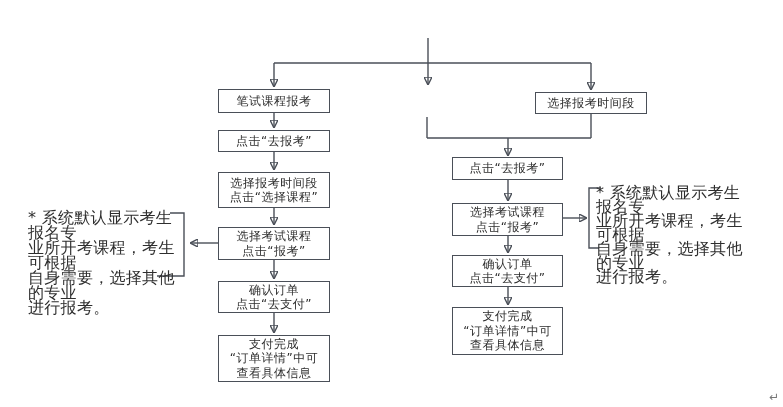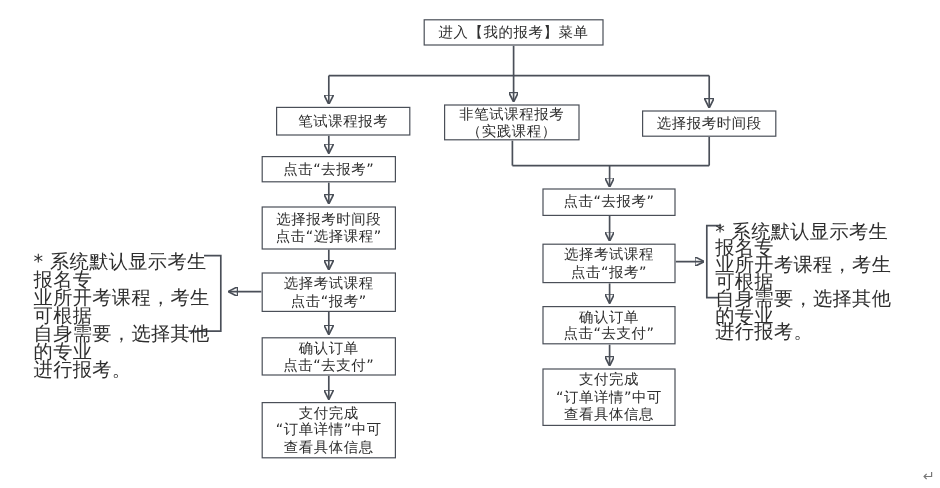--- a/index.html
+++ b/index.html
@@ -56,25 +56,22 @@
     <g>
       <path d="M508,180 V200" marker-end="url(#arr)"></path>
       <path d="M508,236 V252" marker-end="url(#arr)"></path>
       <path d="M508,287 V304" marker-end="url(#arr)"></path>
       <path d="M563,218 H586" marker-end="url(#arr)"></path>
     </g>
     <polyline points="170,213 184,213 184,276 157,276"></polyline>
     <polyline points="601,188 589,188 589,248 599,248"></polyline>
   </svg>
 
-  <div class="node" style="left:353px;top:16px;width:150px;height:22px">进入【我的报考】菜单</div>
 
-  <div class="node" style="left:230px;top:89px;width:112px;height:24px">笔试课程报考</div>
-  <div class="node" style="left:370px;top:87px;width:113px;height:30px">非笔试课程报考
-（实践课程）</div>
+  <div class="node" style="left:218px;top:89px;width:112px;height:24px">笔试课程报考</div>
   <div class="node" style="left:535px;top:92px;width:112px;height:22px">选择报考时间段</div>
 
   <div class="node" style="left:218px;top:130px;width:112px;height:22px">点击“去报考”</div>
   <div class="node" style="left:218px;top:172px;width:112px;height:36px">选择报考时间段
 点击“选择课程”</div>
   <div class="node" style="left:218px;top:227px;width:112px;height:33px">选择考试课程
 点击“报考”</div>
   <div class="node" style="left:218px;top:281px;width:112px;height:32px">确认订单
 点击“去支付”</div>
   <div class="node" style="left:218px;top:335px;width:112px;height:47px">支付完成

